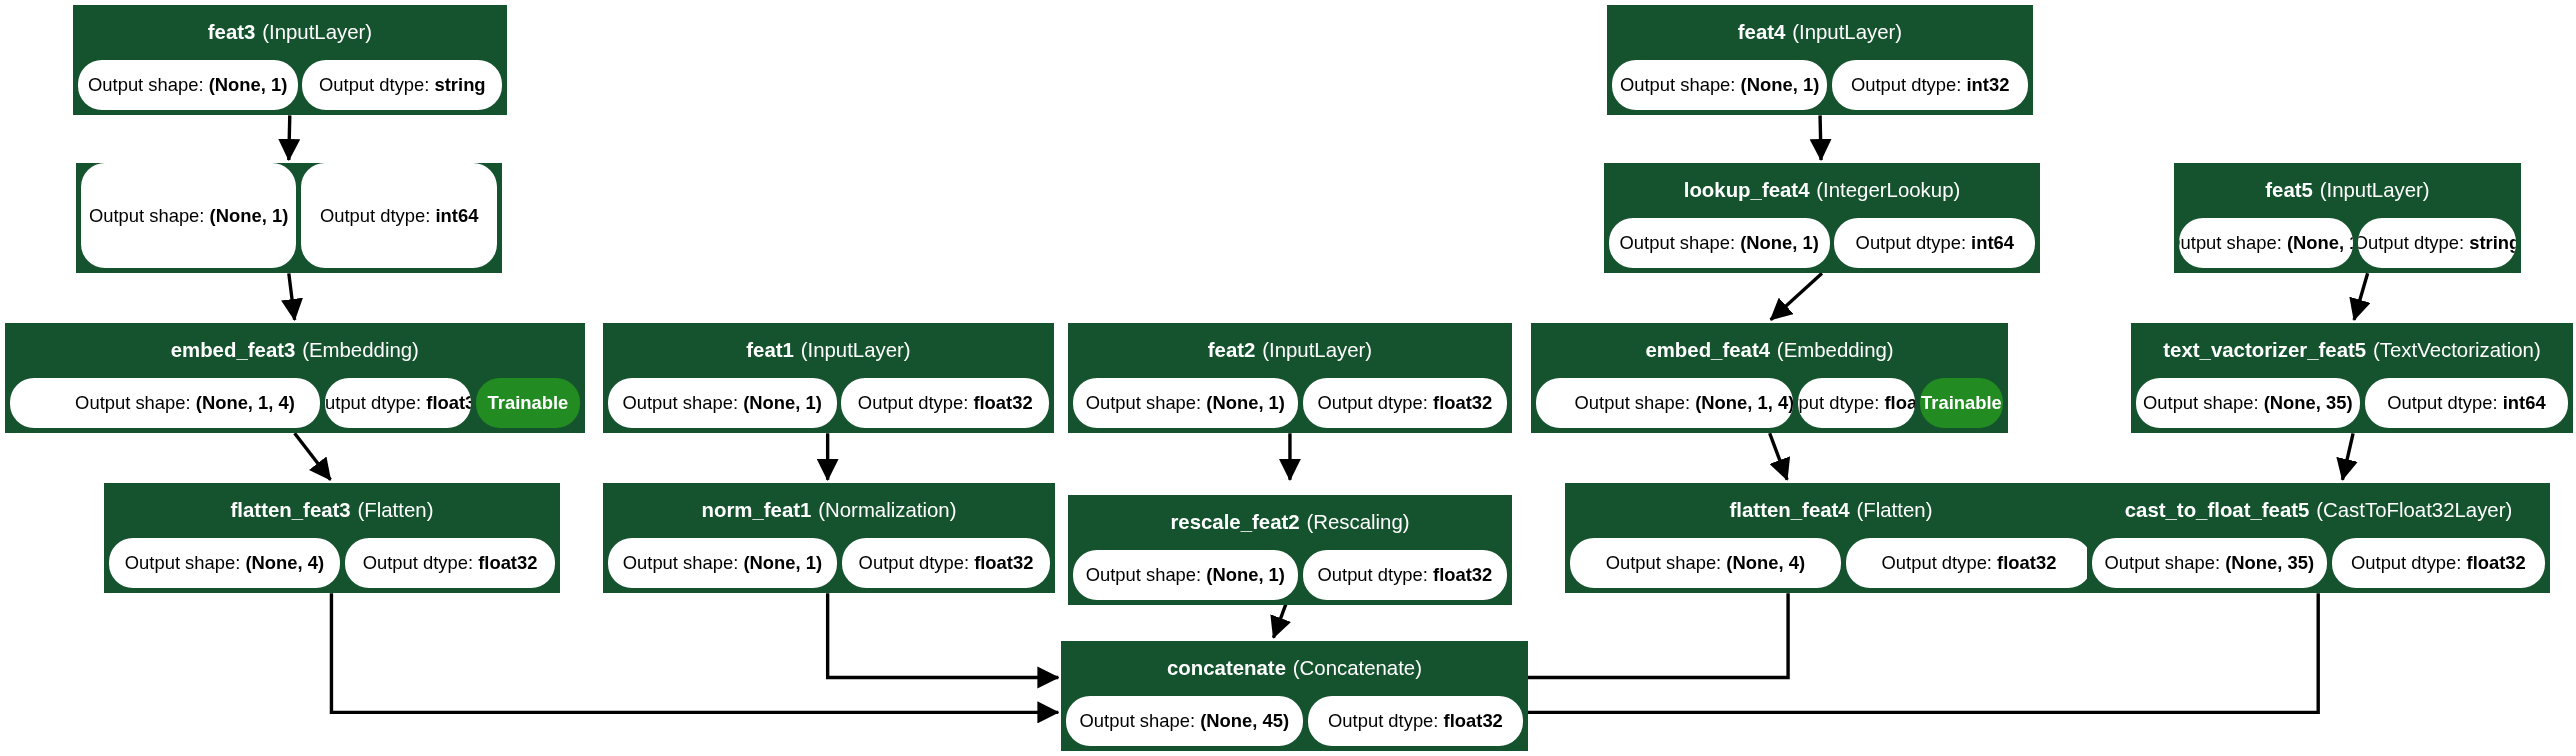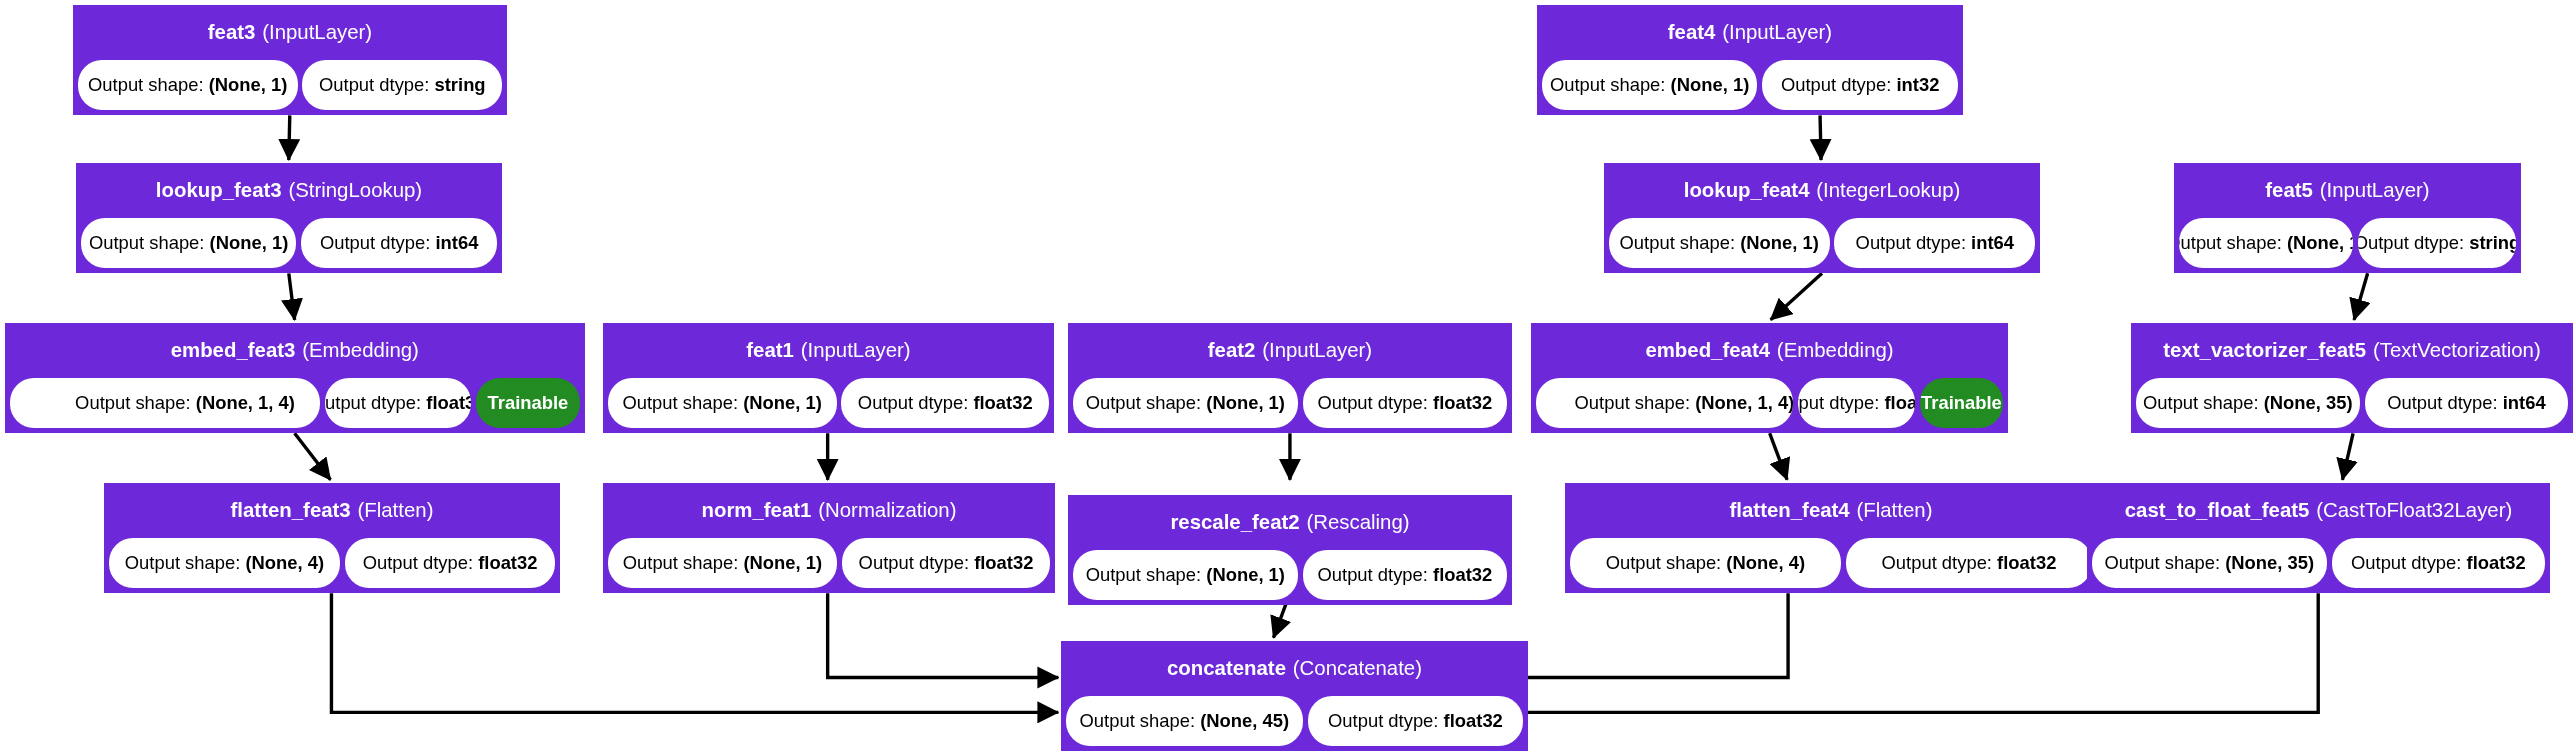--- a/index.html
+++ b/index.html
@@ -1,21 +1,21 @@
 <!DOCTYPE html>
 <html><head>
 <meta charset="utf-8">
 <style>
   html,body { margin:0; padding:0; background:#ffffff; }
   body { width:2576px; height:757px; position:relative; overflow:hidden;
          font-family:"Liberation Sans", sans-serif; }
   .edges-layer { position:absolute; left:0; top:0; width:2576px; height:757px; }
   .edge { stroke:#000; stroke-width:3.5; fill:none; }
 
-  .node { position:absolute; height:110px; background:#6d28d9; box-sizing:border-box;
+  .node { position:absolute; height:110px; background:#14532d; box-sizing:border-box;
           display:flex; flex-direction:column; }
   .hdr { flex:0 0 55px; display:flex; align-items:center; justify-content:center;
          color:#fff; font-size:20.4px; white-space:nowrap; }
   .hdr .nm { font-weight:bold; }
   .hdr .cls { margin-left:6.8px; }
   .cells { flex:1 1 auto; display:flex; gap:4.8px; padding:0 4.8px 4.8px 4.8px; }
   .cell { background:#fff; color:#000; display:flex; align-items:center;
           justify-content:center; font-size:18.4px; white-space:nowrap; overflow:hidden;border-radius:24px; }
   .cell .b { font-weight:bold; }
   .cell.shape { flex:11 1 0; }
@@ -59,24 +59,20 @@
     <div class="cell shape">
         <span><span>Output shape: </span><span class="b">(None, 1)</span></span>
       </div>
     <div class="cell dtype">
         <span><span>Output dtype: </span><span class="b">string</span></span>
       </div>
   </div>
 </div>
 
 <div class="node" style="left:76px;top:163px;width:426px">
-  <div class="hdr">
-      <span class="nm">lookup_feat3</span>
-      <span class="cls">(StringLookup)</span>
-    </div>
   <div class="cells">
     <div class="cell shape">
         <span><span>Output shape: </span><span class="b">(None, 1)</span></span>
       </div>
     <div class="cell dtype">
         <span><span>Output dtype: </span><span class="b">int64</span></span>
       </div>
   </div>
 </div>
 
@@ -166,21 +162,21 @@
   <div class="cells">
     <div class="cell shape">
         <span><span>Output shape: </span><span class="b">(None, 1)</span></span>
       </div>
     <div class="cell dtype">
         <span><span>Output dtype: </span><span class="b">float32</span></span>
       </div>
   </div>
 </div>
 
-<div class="node" style="left:1537px;top:4.8px;width:426px">
+<div class="node" style="left:1607px;top:4.8px;width:426px">
   <div class="hdr">
       <span class="nm">feat4</span>
       <span class="cls">(InputLayer)</span>
     </div>
   <div class="cells">
     <div class="cell shape">
         <span><span>Output shape: </span><span class="b">(None, 1)</span></span>
       </div>
     <div class="cell dtype">
         <span><span>Output dtype: </span><span class="b">int32</span></span>

